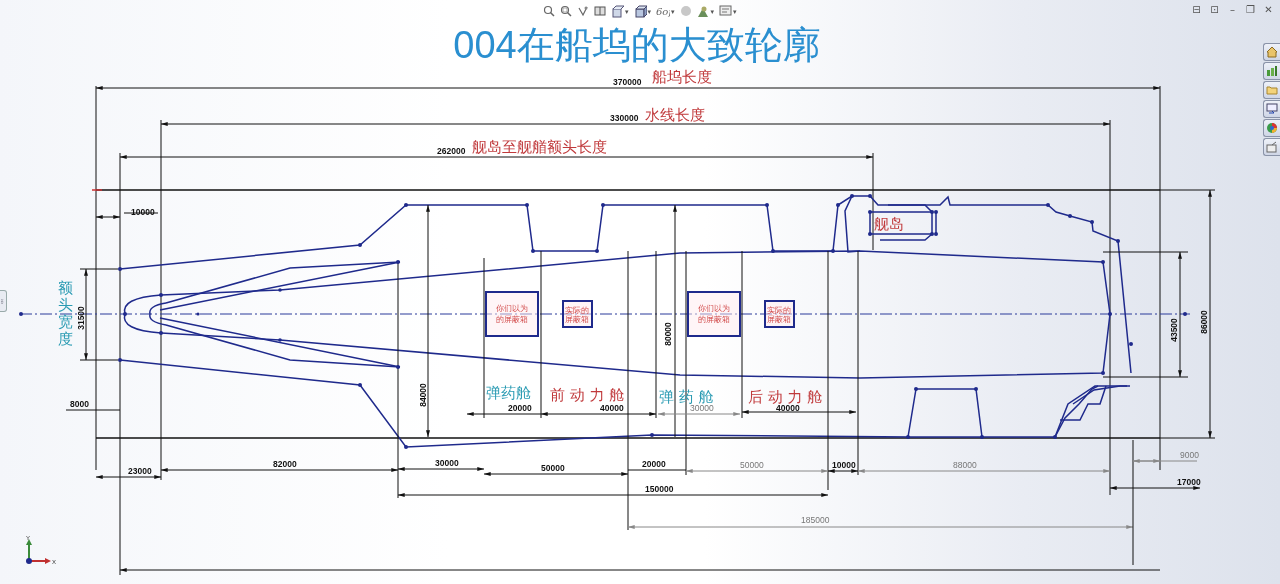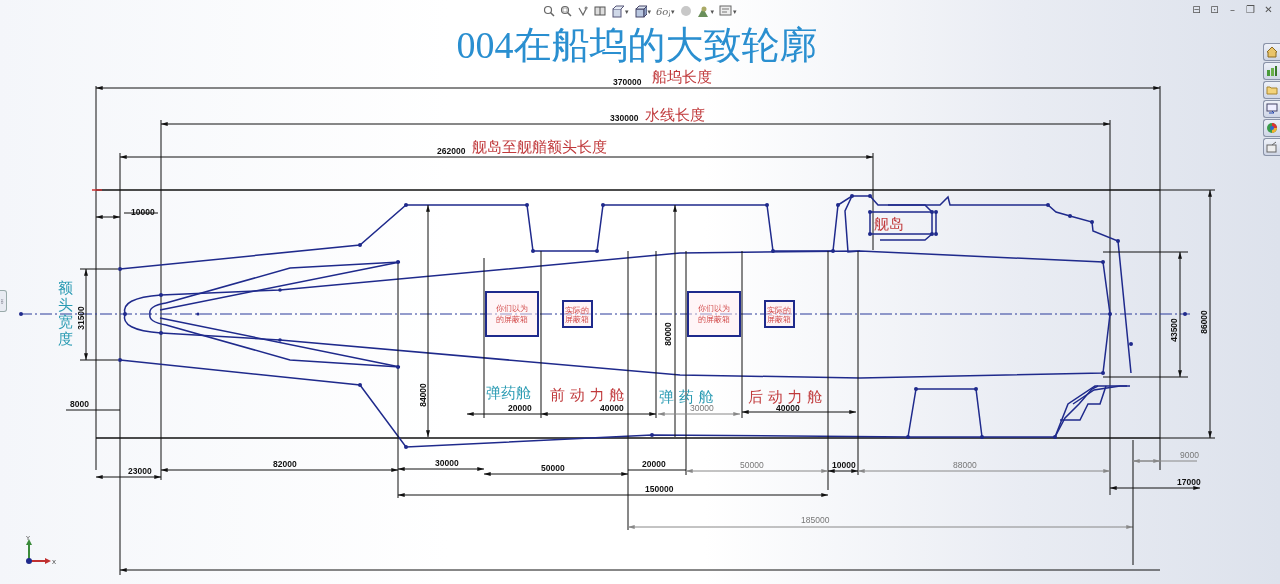--- a/index.html
+++ b/index.html
@@ -10,21 +10,21 @@
     }
     .toolbar { position:absolute; left:543px; top:3px; height:16px; display:flex; gap:5px; align-items:center; }
     .tb-btn { display:flex; align-items:center; gap:1px; height:16px; cursor:pointer; }
     .tb-btn svg { display:block; }
     .tb-caret { font-size:7px; color:#555; line-height:1; }
     .win-ctrls { position:absolute; right:6px; top:4px; display:flex; gap:7px; align-items:center; }
     .win-ctrls .wc { width:11px; height:11px; font-size:10px; color:#555; display:flex; align-items:center; justify-content:center; cursor:pointer; font-family:"DejaVu Sans", sans-serif; }
     .taskpane { position:absolute; right:0; top:43px; width:17px; display:flex; flex-direction:column; gap:1px; }
     .tp-tab { width:16px; height:16px; border:1px solid #8a93a8; border-right:none; border-radius:3px 0 0 3px; background:linear-gradient(#eef1f8,#cfd6e6); display:flex; align-items:center; justify-content:center; cursor:pointer; }
     .left-handle { position:absolute; left:0; top:290px; width:6px; height:20px; border:1px solid #9aa; border-left:none; background:#e8ebf2; border-radius:0 3px 3px 0; font-size:5px; color:#667; cursor:pointer; display:flex; align-items:center; justify-content:center; writing-mode:vertical-rl; }
-    .title { position:absolute; left:0; width:1274px; top:20px; text-align:center; font-size:38px; color:#2a8fd0; letter-spacing:0px; font-family:Liberation Serif, serif; }
+    .title { position:absolute; left:0; width:1274px; top:20px; text-align:center; font-size:38px; color:#2a8fd0; letter-spacing:0px; font-family:Liberation Sans, sans-serif; }
     svg#drawing { position:absolute; left:0; top:0; }
     .dim { font-family:"Liberation Sans", sans-serif; font-size:8.5px; fill:#111; font-weight:bold; }
     .dim-g { font-family:"Liberation Sans", sans-serif; font-size:8.5px; fill:#777; }
     .cn-red { font-family:"DejaVu Sans", sans-serif; font-size:15px; fill:#c0393b; }
     .cn-blue { font-family:"DejaVu Sans", sans-serif; font-size:15px; fill:#2a9bb3; }
     .cn-small { font-family:"DejaVu Sans", sans-serif; font-size:8px; fill:#d24b4b; }
     .axis-icon { position:absolute; left:22px; top:535px; }
   </style>
 </head>
 <body>

